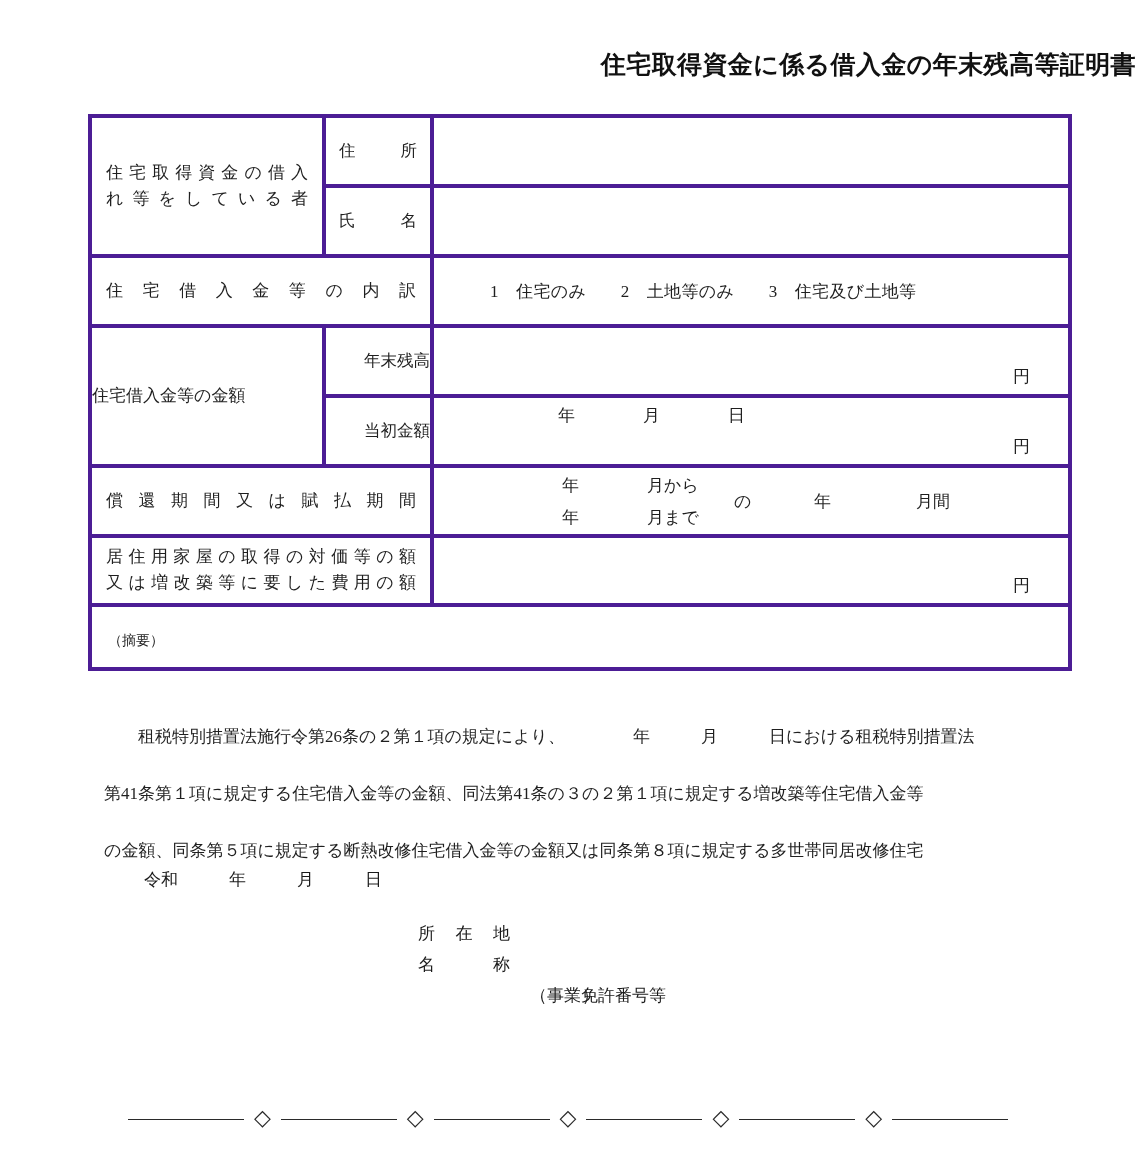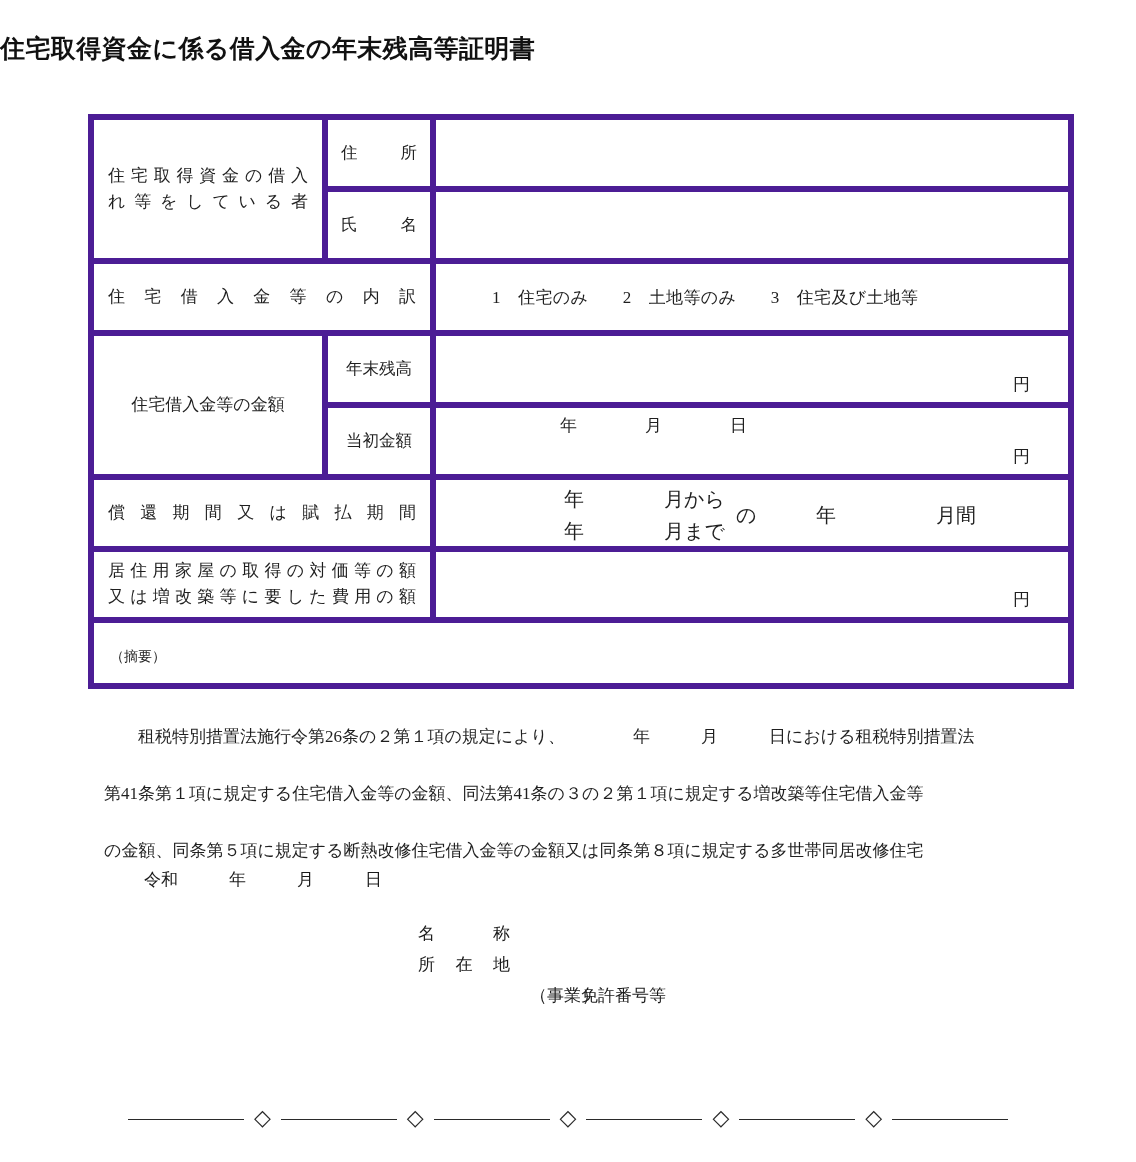--- a/index.html
+++ b/index.html
@@ -12,73 +12,72 @@
     height: 1162px;
     position: relative;
     font-family: "Liberation Serif", "DejaVu Serif", serif;
     color: #1a1a1a;
     overflow: hidden;
   }
 
   
   .doc-title {
     position: absolute;
-    top: 32px;
+    top: 48px;
     left: 0;
     width: 1136px;
-    text-align: left;
+    text-align: right;
     font-family: "DejaVu Sans", "Liberation Sans", sans-serif;
     font-size: 25px;
     font-weight: bold;
     letter-spacing: 0.4px;
     color: #111;
   }
 
   
   .form-table {
     position: absolute;
     left: 88px;
     top: 114px;
     width: 980px;
     border-collapse: collapse;
     table-layout: fixed;
   }
   .form-table td {
-    border: 6px solid #4c1d95;
+    border: 4px solid #4c1d95;
     padding: 0;
     vertical-align: middle;
     font-size: 17px;
     color: #1f1f1f;
   }
 
   
   .lbl {
     display: block;
     text-align: justify;
     text-align-last: justify;
     padding: 0 14px;
     font-size: 17px;
     line-height: 1.15;
   }
   .lbl-center {
     display: block;
-    text-align: center;
     font-size: 17px;
     line-height: 1.15;
   }
   .lbl-sub {
     display: block;
     text-align: justify;
     text-align-last: justify;
     padding: 0 13px;
     font-size: 16.5px;
   }
   .lbl-plain {
     display: block;
-    text-align: center;
+    text-align: right;
     font-size: 16.5px;
     line-height: 1.15;
   }
 
   .cell-tall-label {
     height: 66px;
   }
   .two-line-label {
     padding: 6px 0;
     line-height: 1.55;
@@ -110,21 +109,21 @@
     position: absolute;
     left: 124px;
     top: 6px;
     font-size: 17px;
   }
 
   
   .period-wrap {
     position: relative;
     height: 66px;
-    font-size: 20px;
+    font-size: 17px;
   }
   .period-from {
     position: absolute;
     left: 128px;
     top: 6px;
   }
   .period-to {
     position: absolute;
     left: 128px;
     top: 38px;
@@ -327,24 +326,24 @@
 <div class="body-text">
   <p>　　租税特別措置法施行令第26条の２第１項の規定により、　　　　年　　　月　　　日における租税特別措置法</p>
   <p>第41条第１項に規定する住宅借入金等の金額、同法第41条の３の２第１項に規定する増改築等住宅借入金等</p>
   <p>の金額、同条第５項に規定する断熱改修住宅借入金等の金額又は同条第８項に規定する多世帯同居改修住宅</p>
 </div>
 
 <div class="date-line">令和　　　年　　　月　　　日</div>
 
 <div class="sig-block">
   <div class="sig-row">
-    <span class="sig-key">名称</span>
+    <span class="sig-key">所在地</span>
   </div>
   <div class="sig-row">
-    <span class="sig-key">所在地</span>
+    <span class="sig-key">名称</span>
   </div>
   <div class="sig-license">
     <span>（事業免許番号等</span>
     <span class="paren-close">）</span>
   </div>
 </div>
 
 <div class="ornament">
   <span class="orn-line"></span>
   <span class="orn-dia">◇</span>

